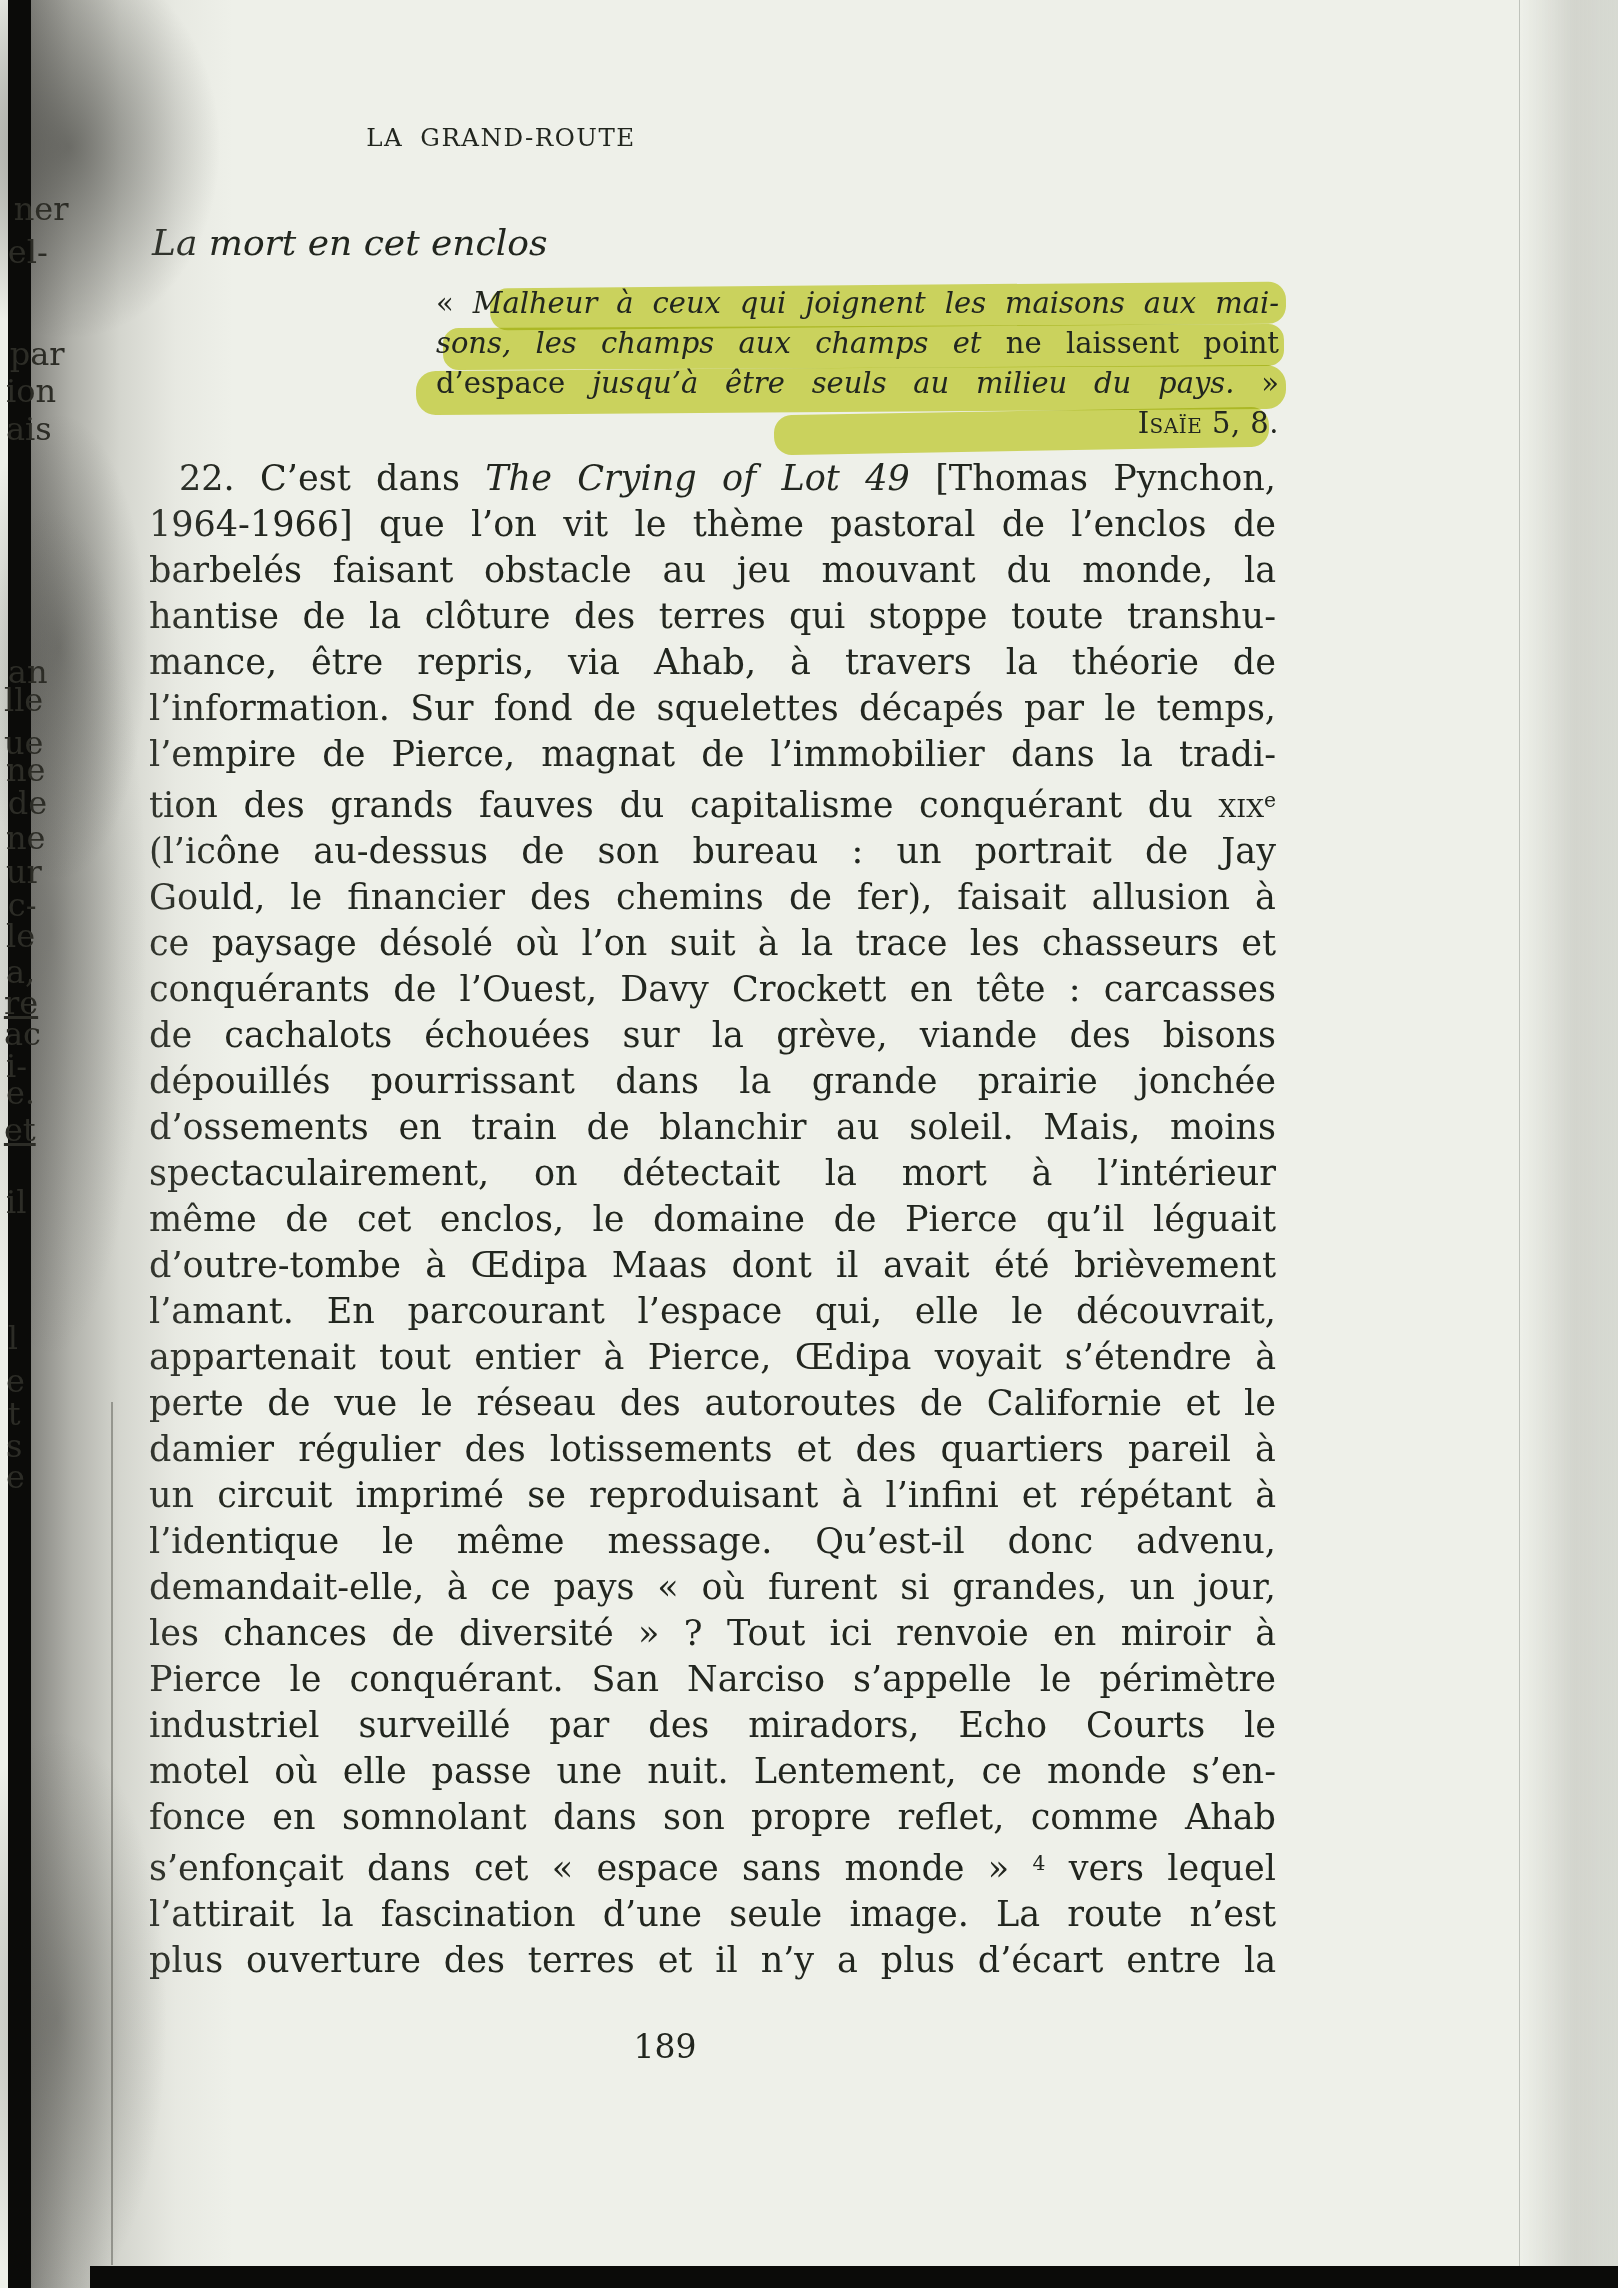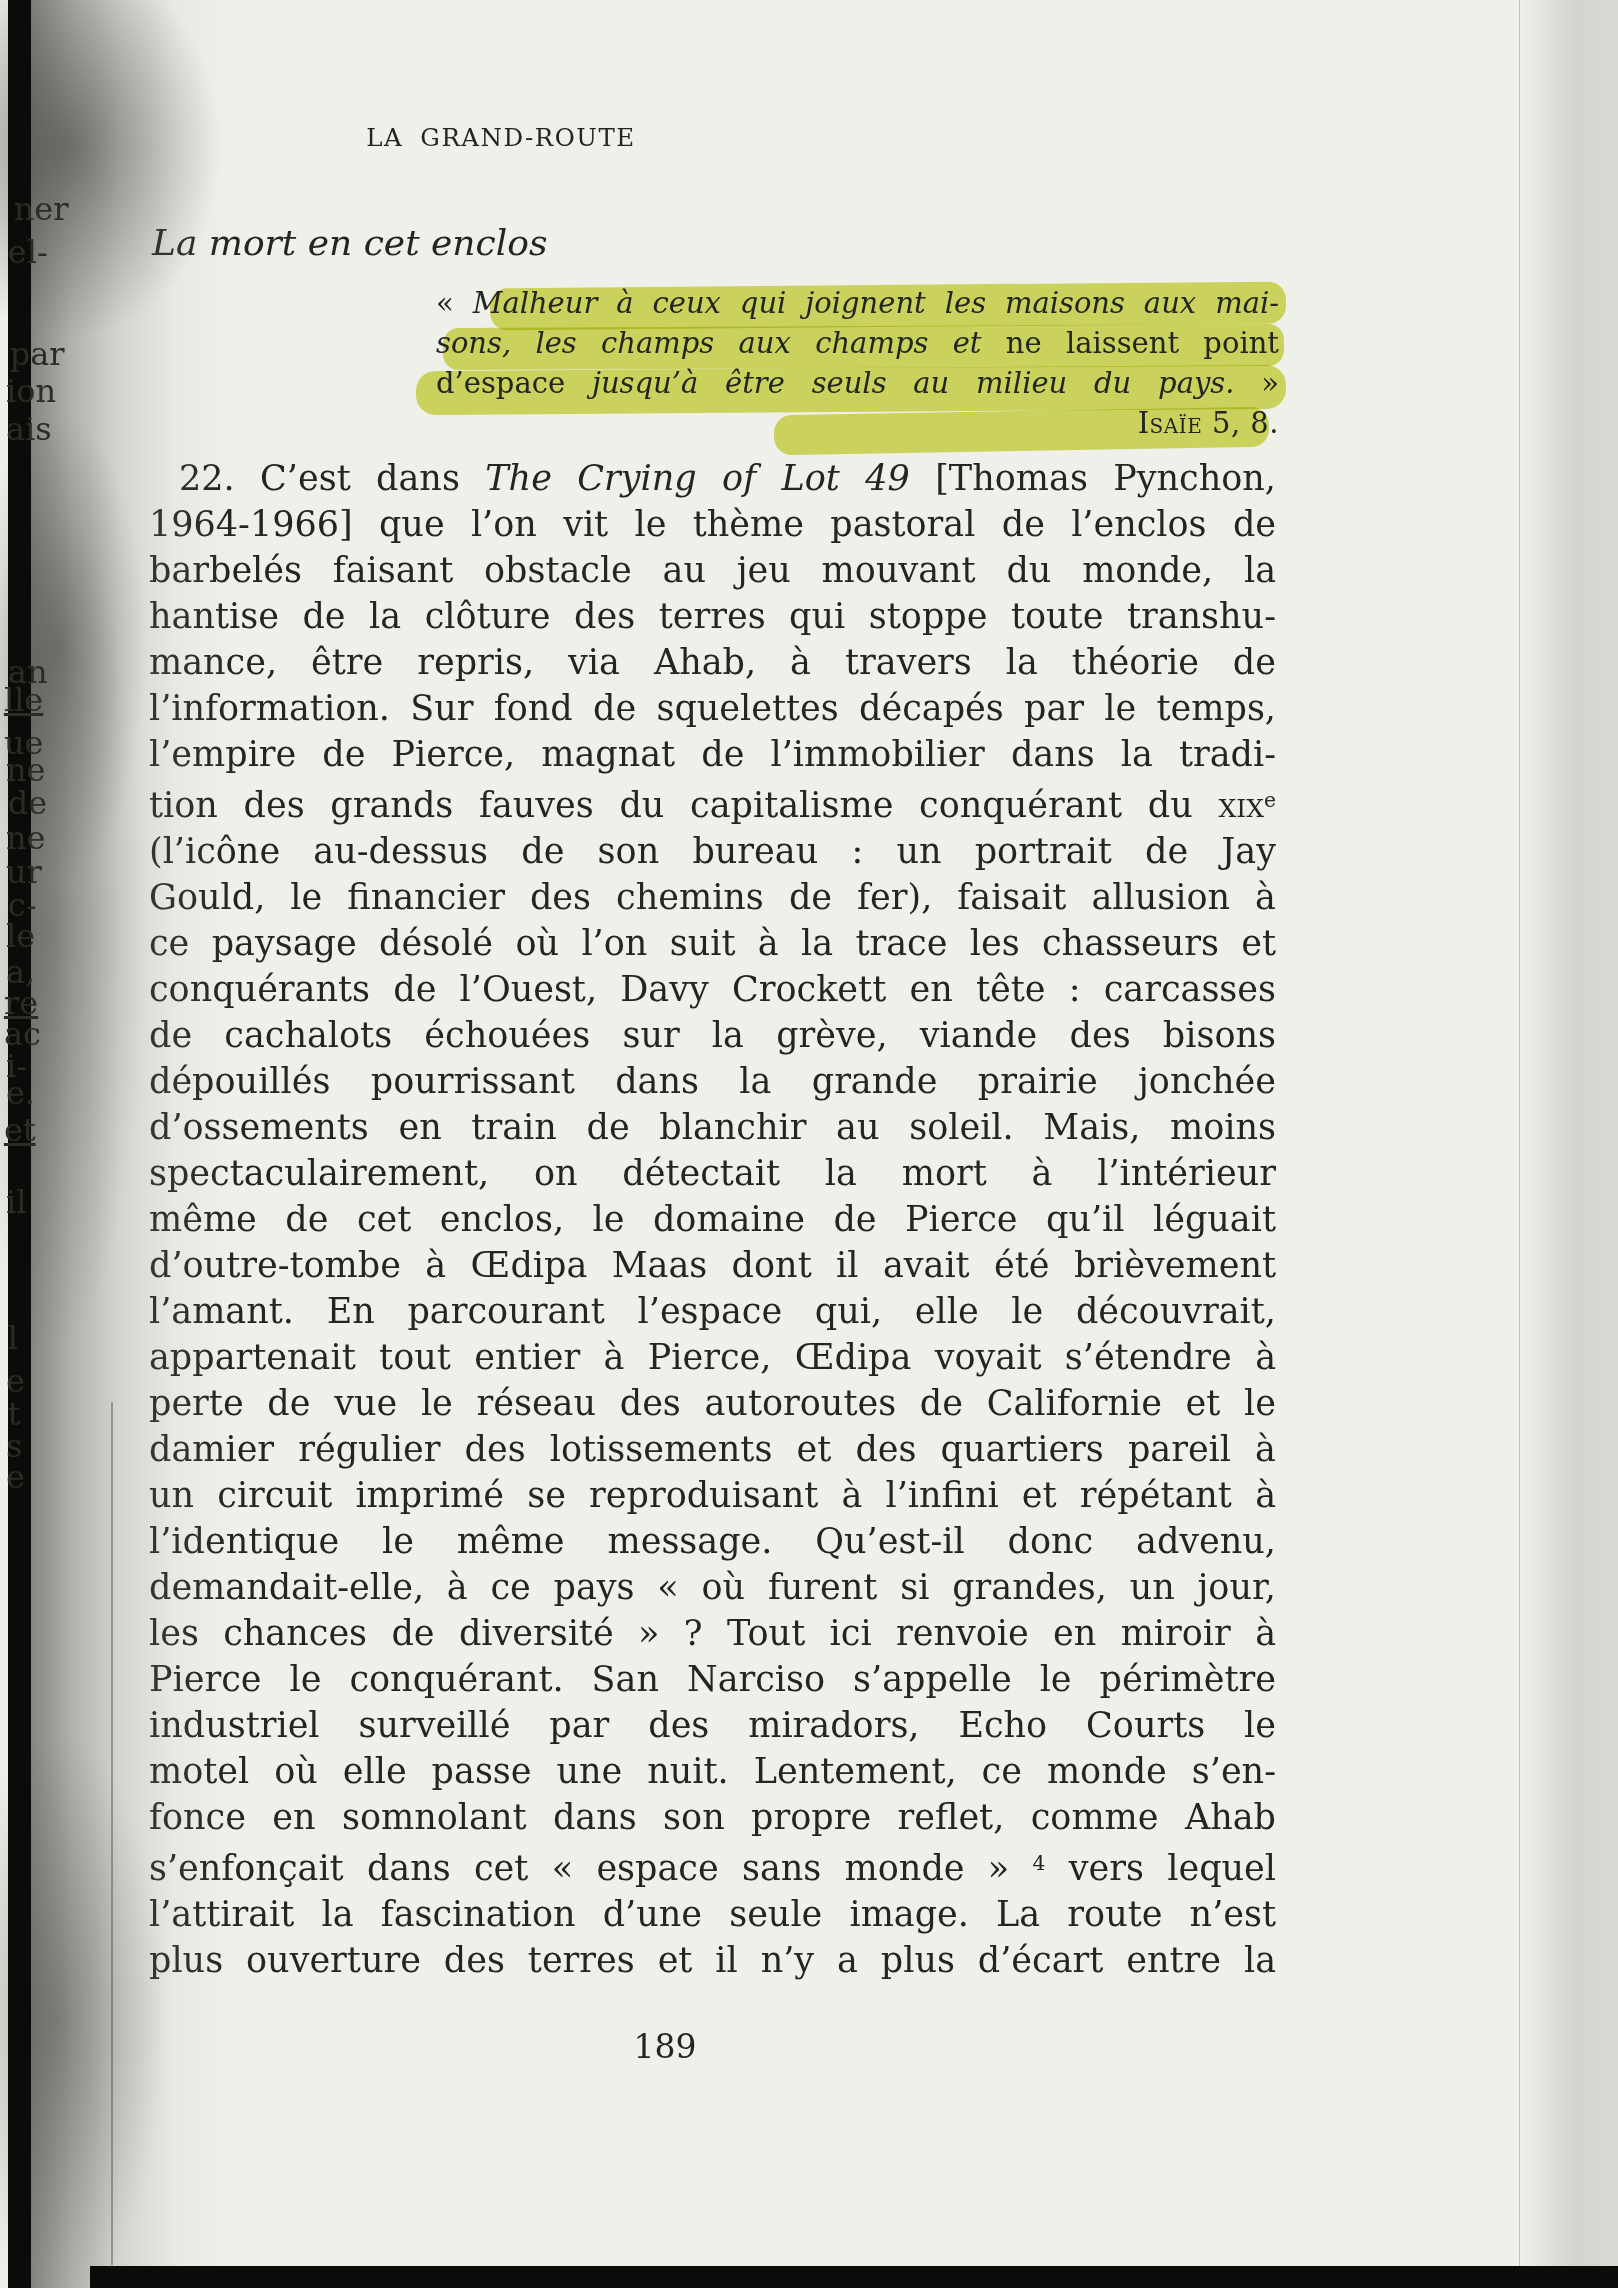--- a/index.html
+++ b/index.html
@@ -60,21 +60,21 @@
   <div class="crease-line"></div>
   <div class="black-bar"></div>
   <div class="bottom-strip"></div>
   <div class="gutter-frags">
       <span class="gfrag" style="top: 192px; left: 13.7px;">ner</span>
       <span class="gfrag" style="top: 235px; left: 7.8px;">el-</span>
       <span class="gfrag" style="top: 337px; left: 9.8px;">par</span>
       <span class="gfrag" style="top: 374px; left: 5.9px;">ion</span>
       <span class="gfrag" style="top: 412px; left: 5.9px;">ais</span>
       <span class="gfrag" style="top: 655px; left: 7.8px;">an</span>
-      <span class="gfrag" style="top: 683px; left: 3.9px; text-decoration: underline;">lle</span>
+      <span class="gfrag" style="top: 683px; left: 3.9px;">lle</span>
       <span class="gfrag" style="top: 718px; left: 3.9px; margin-top: 8px;">ue</span>
       <span class="gfrag" style="top: 753px; left: 5.9px;">ne</span>
       <span class="gfrag" style="top: 786px; left: 7.8px;">de</span>
       <span class="gfrag" style="top: 821px; left: 5.9px;">ne</span>
       <span class="gfrag" style="top: 855px; left: 5.9px;">ur</span>
       <span class="gfrag" style="top: 888px; left: 7.8px;">c-</span>
       <span class="gfrag" style="top: 919px; left: 5.9px;">le</span>
       <span class="gfrag" style="top: 955px; left: 5.9px;">a,</span>
       <span class="gfrag" style="top: 986px; left: 3.9px; text-decoration: underline;">re</span>
       <span class="gfrag" style="top: 1017px; left: 3.9px;">ac</span>

